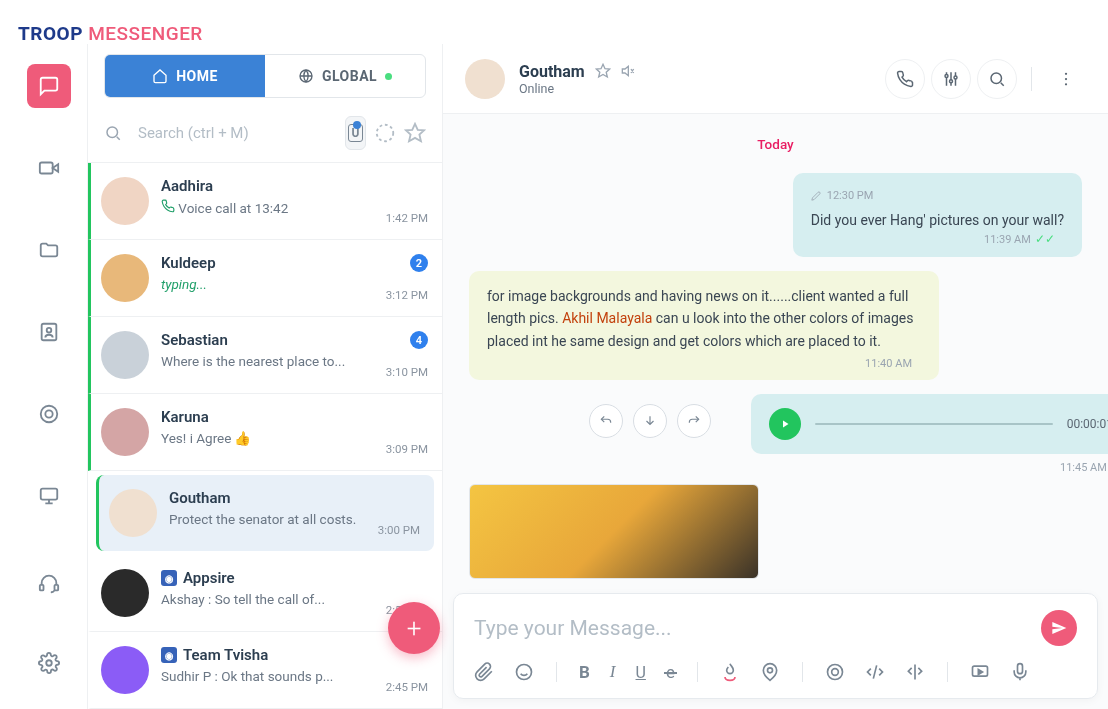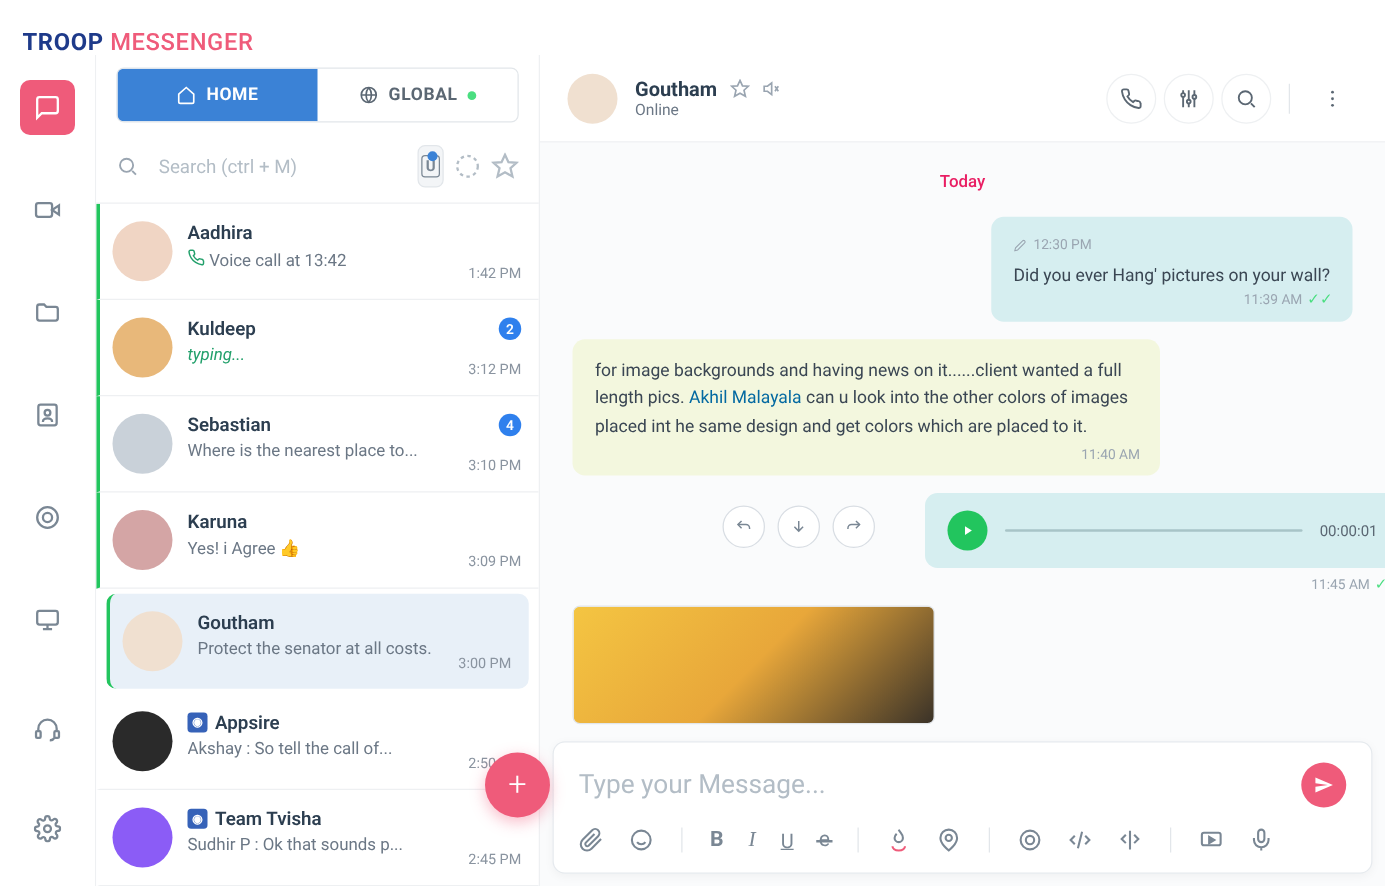--- a/index.html
+++ b/index.html
@@ -2,21 +2,21 @@
 <html><head>
 <meta charset="utf-8">
 <style>
 * { margin:0; padding:0; box-sizing:border-box; font-family:-apple-system,BlinkMacSystemFont,"Segoe UI",Roboto,sans-serif; }
 body { background:#fff; width:1108px; height:709px; overflow:hidden; }
 .app { display:flex; flex-direction:column; height:100%; }
 .logo-bar { height:34px; padding:22px 18px; }
 .logo { font-size:19px; font-weight:700; letter-spacing:0.5px; }
 .logo .t1 { color:#1e3a8a; }
 .logo .t2 { color:#ef5b7a; font-weight:500; }
-.main { flex:1; display:flex; min-height:0; }
+.main { flex:1; display:flex; min-height:0;margin-left:11px; }
 
 .rail { width:77px; border-right:1px solid #eef0f2; display:flex; flex-direction:column; align-items:center; padding-top:20px; gap:38px; background:#fff; }
 .rail-icon { width:44px; height:44px; display:flex; align-items:center; justify-content:center; border-radius:8px; color:#7a8794; cursor:pointer; }
 .rail-icon.active { background:#ef5b7a; color:#fff; }
 .rail-bottom { margin-top:auto; display:flex; flex-direction:column; gap:36px; padding-bottom:24px; align-items:center; }
 
 .sidebar { width:355px; border-right:1px solid #eef0f2; display:flex; flex-direction:column; background:#fff; min-height:0; }
 .tab-row { padding:10px 16px; display:flex; }
 .tab-pill { display:flex; border:1px solid #e2e6ea; border-radius:6px; overflow:hidden; width:100%; }
 .tab { flex:1; height:42px; display:flex; align-items:center; justify-content:center; gap:8px; font-size:14px; font-weight:700; letter-spacing:0.5px; color:#5b6773; cursor:pointer; }
@@ -61,24 +61,24 @@
 .messages { flex:1; overflow-y:auto; padding:14px 26px 90px; position:relative; }
 .date-sep { text-align:center; margin:6px 0 20px; }
 .date-sep span { color:#e91e63; font-size:13.5px; font-weight:500; }
 
 .msg-row { display:flex; margin-bottom:14px; }
 .msg-row.right { justify-content:flex-end; }
 .bubble { max-width:500px; padding:14px 18px; border-radius:10px; font-size:14px; line-height:1.6; color:#3a4653; position:relative; }
 .bubble.sent { background:#d6eef0; }
 .bubble.recv { background:#f3f7de; max-width:470px; }
 .bubble .edit-row { font-size:11px; color:#9aa5b1; margin-bottom:4px; display:flex; align-items:center; gap:6px; }
-.meta { font-size:11px; color:#9aa5b1; position:absolute; right:16px; bottom:8px; display:flex; align-items:center; gap:4px; }
+.meta { font-size:11px; color:#9aa5b1; position:absolute; right:27px; bottom:8px; display:flex; align-items:center; gap:4px; }
 .meta.outside { position:static; justify-content:flex-end; margin-top:6px; }
 .checks { color:#4ade80; font-size:12px; }
-.mention { color:#0369a1; }
+.mention { color:#c2410c; }
 
 .voice-bubble { background:#d6eef0; border-radius:10px; padding:14px 18px; width:380px; display:flex; align-items:center; gap:14px; }
 .play-btn { width:32px; height:32px; border-radius:50%; background:#22c55e; color:#fff; display:flex; align-items:center; justify-content:center; cursor:pointer; }
 .wave { flex:1; height:2px; background:#a8c4c7; border-radius:2px; }
 .voice-time { font-size:12px; color:#5b6773; }
 
 .nav-arrows { display:flex; gap:10px; margin:10px 0 10px 120px; }
 .nav-circ { width:34px; height:34px; border-radius:50%; border:1px solid #d8dde3; display:flex; align-items:center; justify-content:center; color:#7a8794; cursor:pointer; background:#fff; }
 
 .img-attach { width:290px; height:95px; border-radius:6px; background:linear-gradient(135deg,#f4c542 0%,#e8a73a 50%,#3a3228 100%); border:1px solid #e2e6ea; overflow:hidden; }

